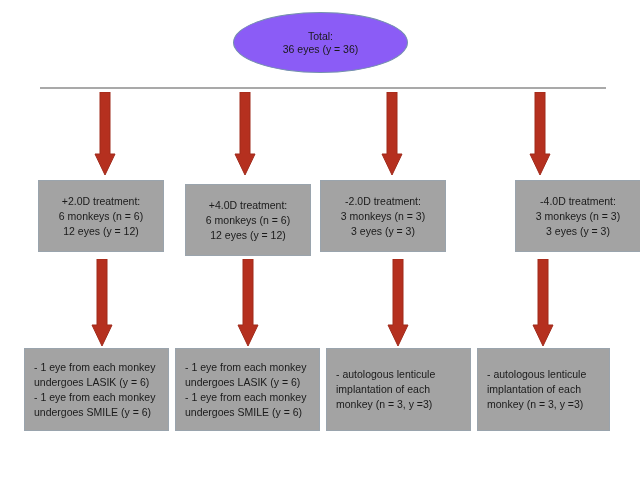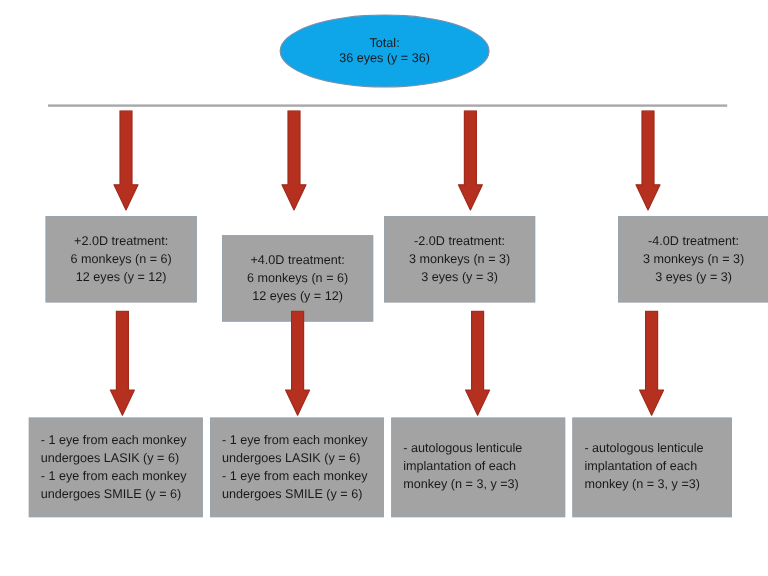--- a/index.html
+++ b/index.html
@@ -23,21 +23,21 @@
 
   
   .ellipse-node {
     position: absolute;
     left: 233px;
     top: 12px;
     width: 175px;
     height: 61px;
     border: 1px solid #7591ad;
     border-radius: 50%;
-    background: #0ea5e9;
+    background: #8b5cf6;
     box-sizing: border-box;
     display: flex;
     flex-direction: column;
     align-items: center;
     justify-content: center;
   }
   .ellipse-node .line {
     font-size: 10.5px;
     line-height: 13px;
     color: #1a1a1a;
@@ -82,21 +82,21 @@
   .box.center-text .line { text-align: center; }
   .box.left-text {
     align-items: flex-start;
     padding-left: 9px;
     padding-right: 6px;
   }
   .box.left-text .line { text-align: left; }
 
   
   .row2-1 { left: 38px;  top: 180px; width: 126px; height: 72px; }
-  .row2-2 { left: 185px; top: 196px; width: 126px; height: 72px; }
+  .row2-2 { left: 185px; top: 184px; width: 126px; height: 72px; }
   .row2-3 { left: 320px; top: 180px; width: 126px; height: 72px; }
   .row2-4 { left: 479px; top: 180px; width: 126px; height: 72px; margin-left: 36px; }
 
   
   .row3-1 { left: 24px;  top: 348px; width: 145px; height: 83px; }
   .row3-2 { left: 175px; top: 348px; width: 145px; height: 83px; }
   .row3-3 { left: 326px; top: 348px; width: 145px; height: 83px; }
   .row3-4 { left: 477px; top: 348px; width: 133px; height: 83px; }
 </style>
 </head>

